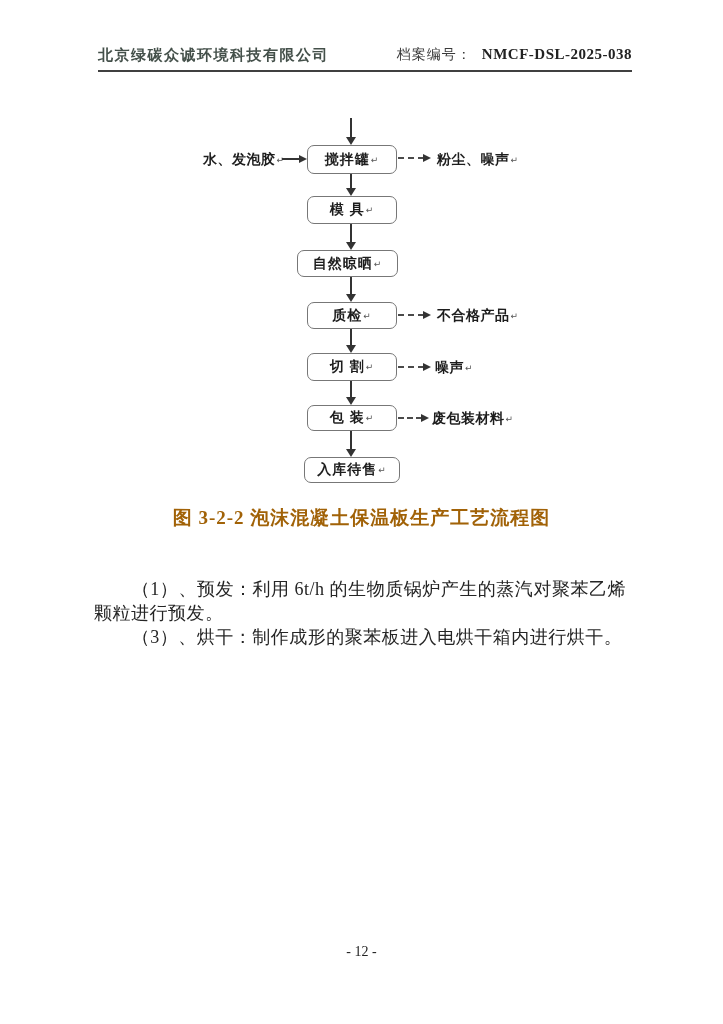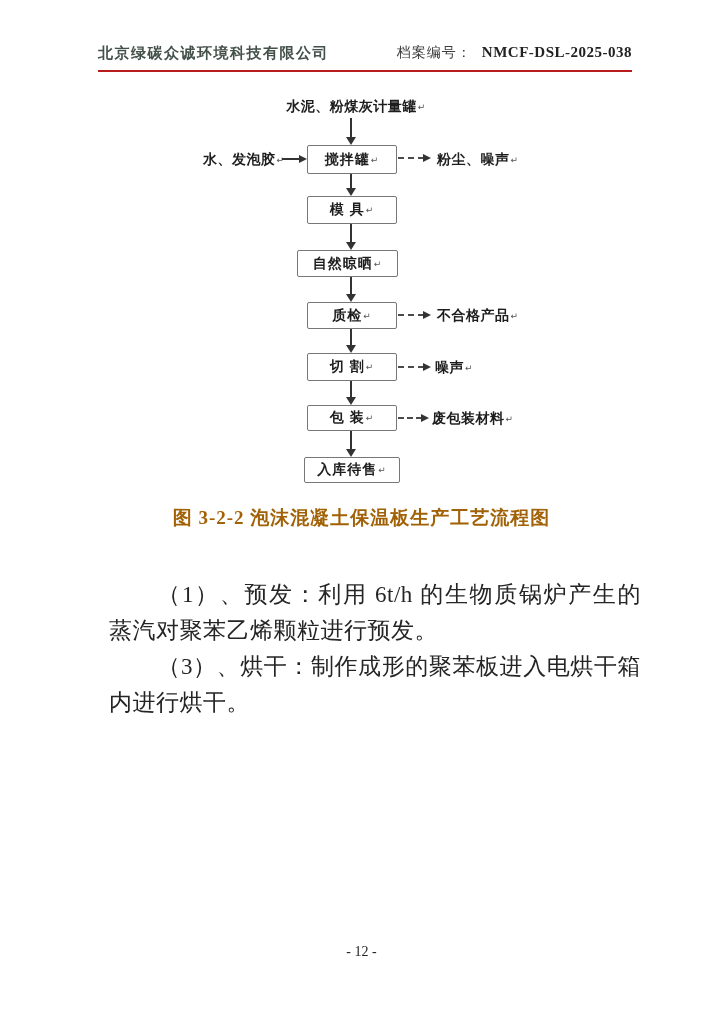--- a/index.html
+++ b/index.html
@@ -1,64 +1,61 @@
 <!DOCTYPE html>
 <html><head>
 <meta charset="utf-8">
 <style>
   html,body{margin:0;padding:0;background:#fff;}
   .page{position:relative;width:723px;height:1024px;background:#ffffff;overflow:hidden;
         font-family:"Liberation Serif","DejaVu Serif",serif;color:#2b2b2b;}
   
   .hdr{position:absolute;left:98px;top:44px;width:534px;height:28px;
-       border-bottom:2px solid #b91c1c;display:flex;justify-content:space-between;align-items:flex-start;padding-bottom:4px;box-sizing:border-box;}
+       border-bottom:2px solid #404040;display:flex;justify-content:space-between;align-items:center;padding-bottom:4px;box-sizing:border-box;}
   .hdr-company{font-size:15px;letter-spacing:1.5px;color:#44504a;font-weight:600;}
   .hdr-right{display:flex;align-items:baseline;gap:10px;}
   .hdr-label{font-size:14px;color:#3a3a3a;letter-spacing:1px;}
   .hdr-no{font-size:15px;font-weight:bold;color:#222;letter-spacing:.5px;}
   
   .fc{position:absolute;left:0;top:95px;width:723px;height:395px;
       font-family:"Liberation Sans","DejaVu Sans",sans-serif;}
-  .fc-box{position:absolute;border:1.5px solid #777;border-radius:2px;background:#fff;
+  .fc-box{position:absolute;border:1.5px solid #777;border-radius:7px;background:#fff;
           display:flex;align-items:center;justify-content:center;
           font-size:14px;font-weight:bold;color:#1d1d1d;box-sizing:border-box;letter-spacing:1px;}
   .fc-label{position:absolute;font-size:14px;font-weight:bold;color:#1d1d1d;letter-spacing:.5px;white-space:nowrap;}
   .ret{font-size:9px;color:#555;font-weight:normal;margin-left:1px;vertical-align:1px;}
   .vline{position:absolute;width:2px;background:#333;}
   .head-down{position:absolute;width:0;height:0;border-left:5px solid transparent;border-right:5px solid transparent;border-top:8px solid #333;}
   .hline{position:absolute;height:2px;background:#333;}
   .head-right{position:absolute;width:0;height:0;border-top:4.5px solid transparent;border-bottom:4.5px solid transparent;border-left:8px solid #333;}
   .dash{position:absolute;height:0;border-top:2px dashed #4a4a4a;}
   
   .caption{position:absolute;left:0;top:505px;width:723px;text-align:center;
            font-size:19px;font-weight:bold;color:#a16207;letter-spacing:1px;}
   .heading{position:absolute;left:104px;top:542px;font-size:18px;font-weight:bold;color:#222;letter-spacing:1px;}
-  .bodytext{position:absolute;left:109px;top:577px;width:532px;font-size:23px;line-height:36px;
+  .bodytext{position:absolute;left:94px;top:577px;width:532px;font-size:18px;line-height:24px;
             text-align:justify;color:#252525;letter-spacing:.5px;}
   .bodytext p{margin:0;text-indent:2.1em;}
   .footer{position:absolute;left:0;top:944px;width:723px;text-align:center;font-size:14px;color:#222;}
 </style>
 </head>
 <body>
 
 <div class="page">
 
   <div class="hdr">
     <span class="hdr-company">北京绿碳众诚环境科技有限公司</span>
     <span class="hdr-right">
       <span class="hdr-label">档案编号：</span>
       <span class="hdr-no">NMCF-DSL-2025-038</span>
     </span>
   </div>
 
   <div class="fc">
 
-    <div class="fc-label" style="left:231px;top:3px;width:250px;text-align:center;">
-      <span>水泥、粉煤灰计量罐</span><span class="ret">↵</span>
-    </div>
 
     <div class="vline" style="left:350px;top:23px;height:20px;"></div>
     <div class="head-down" style="left:346px;top:42px;"></div>
 
     <div class="vline" style="left:350px;top:79px;height:15px;"></div>
     <div class="head-down" style="left:346px;top:93px;"></div>
 
     <div class="vline" style="left:350px;top:129px;height:19px;"></div>
     <div class="head-down" style="left:346px;top:147px;"></div>
 

